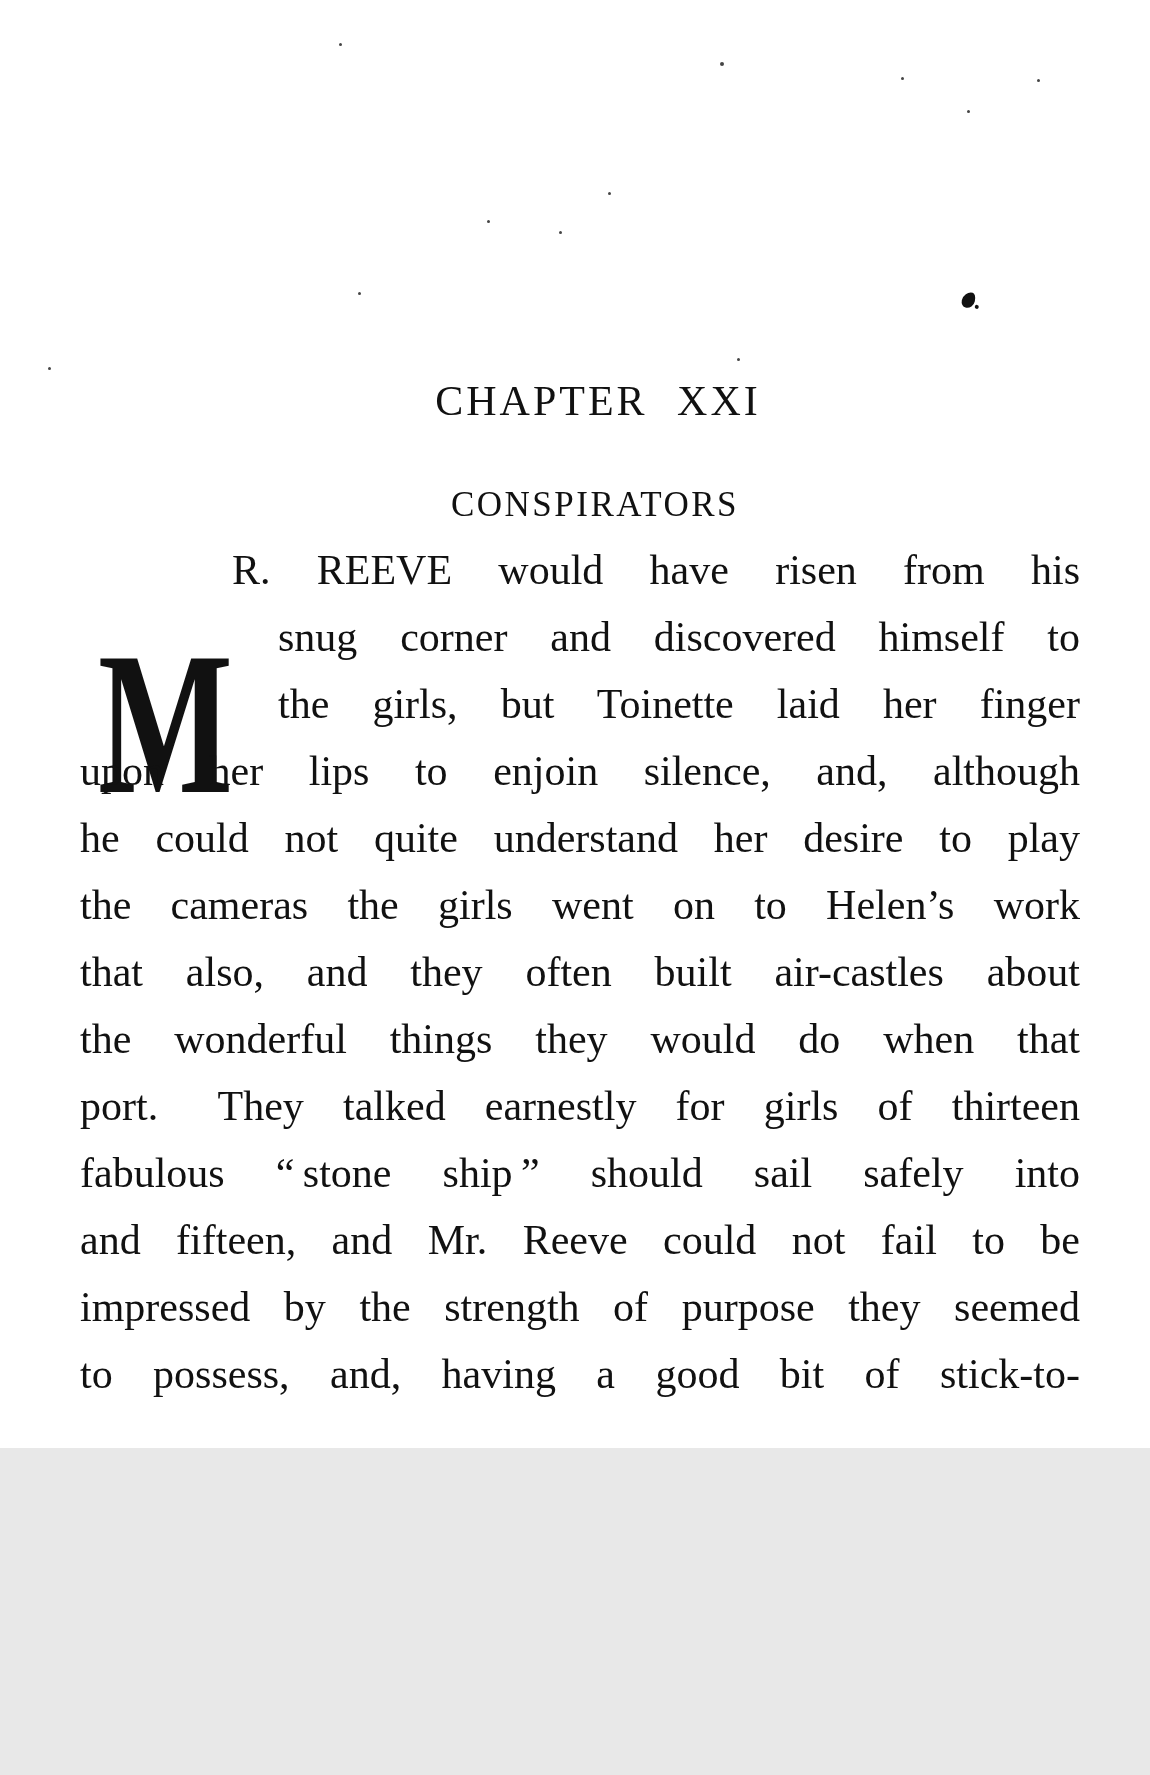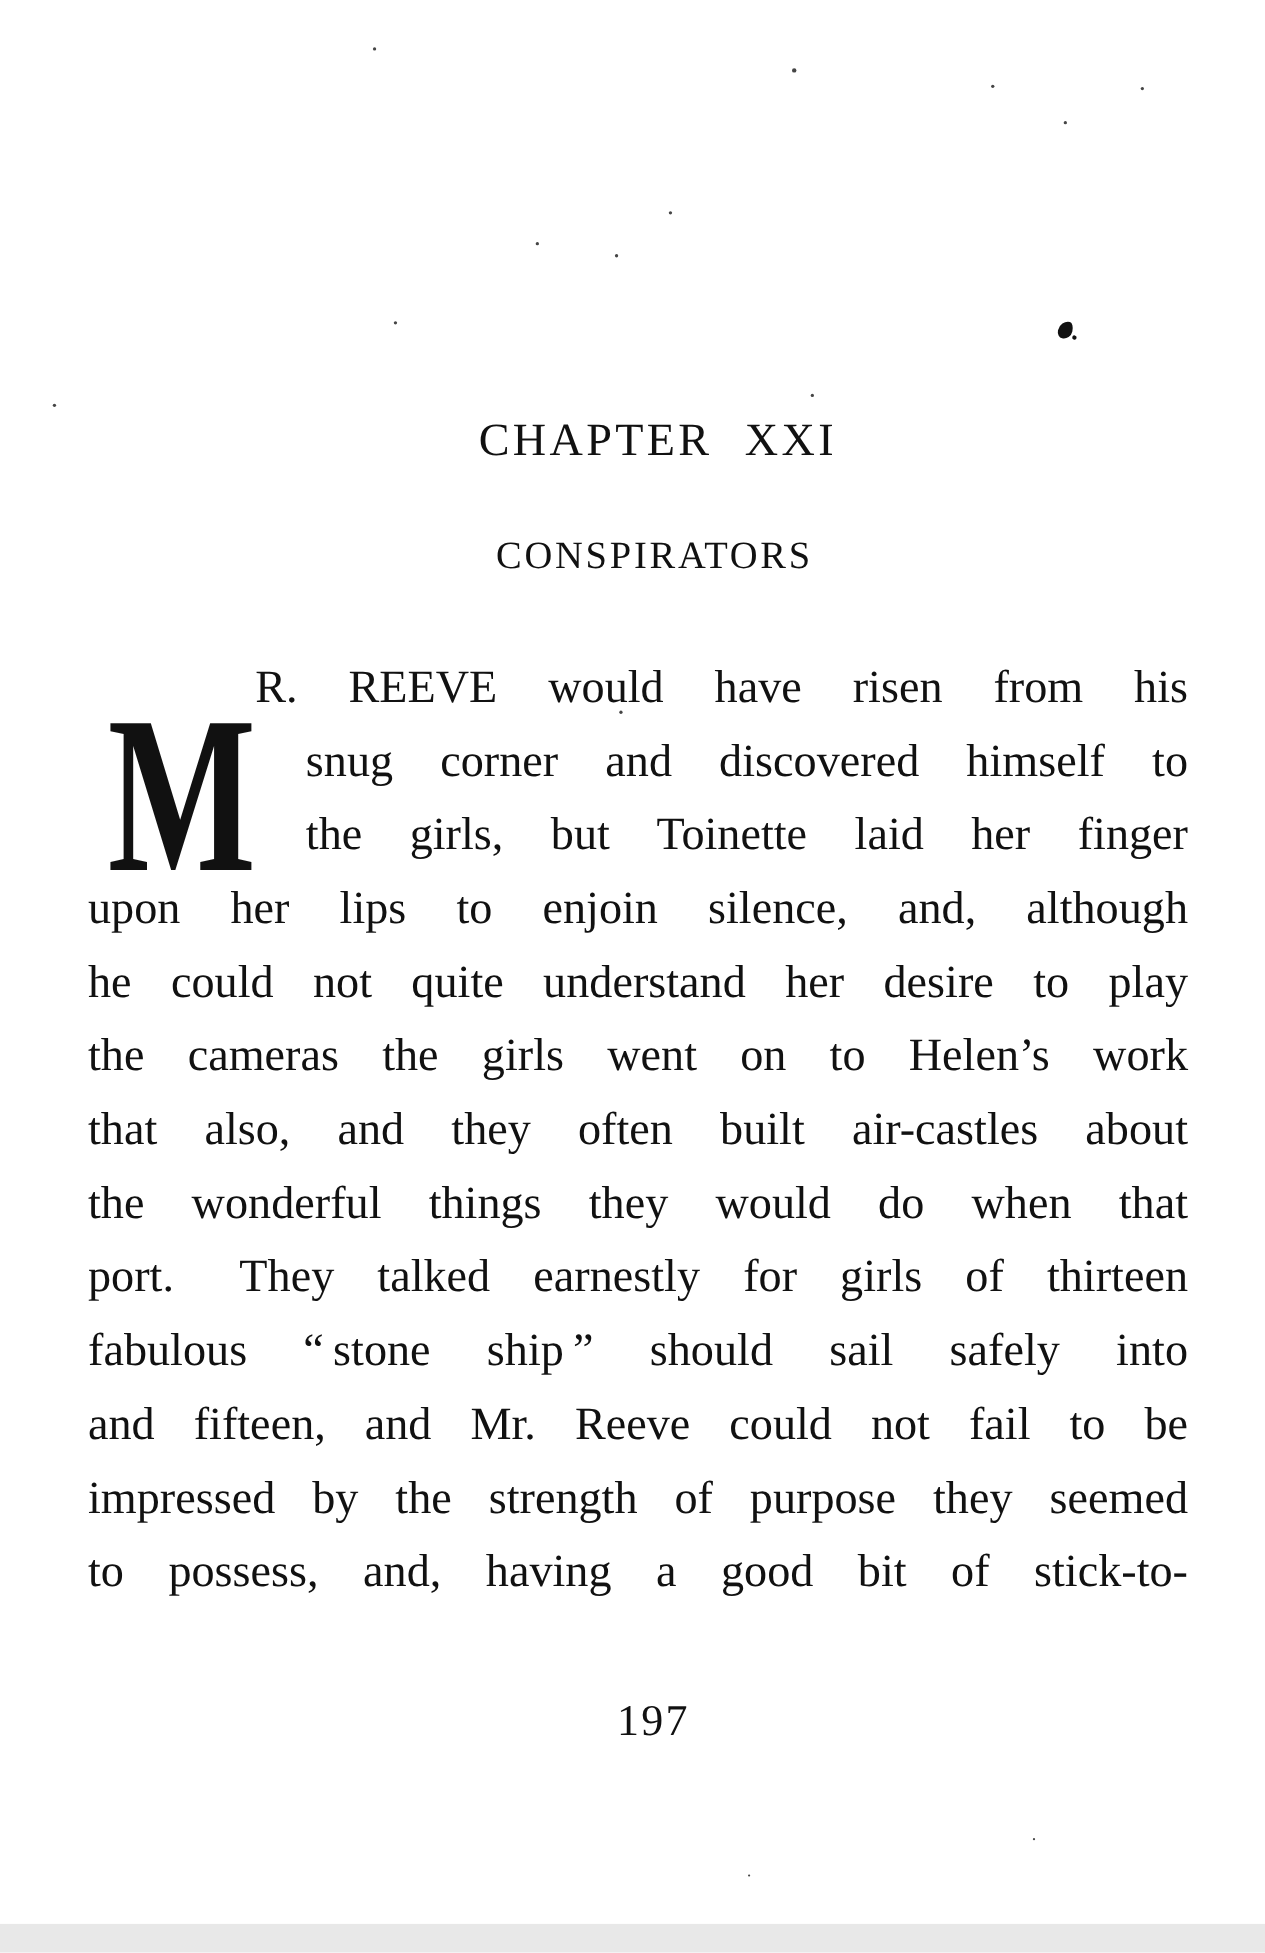--- a/index.html
+++ b/index.html
@@ -1,19 +1,19 @@
 <!DOCTYPE html>
 <html style="--ink: #111111; --paper: #ffffff;"><head>
 <meta charset="utf-8">
 <style>
   html,body{margin:0;padding:0;background:#e8e8e8;}
   :root{--ink:#111111;--paper:#ffffff;}
   .page{
     position:relative;
-    width:1150px;height:1749px;
+    width:1150px;height:1448px;
     margin:0 auto;
     background:var(--paper);
     color:var(--ink);
     overflow:hidden;
     font-family:"Liberation Serif","DejaVu Serif",serif;
   }
   .chapter{
     position:absolute;left:80px;top:377px;width:1000px;
     text-align:center;text-indent:36px;
     font-size:42px;letter-spacing:3px;word-spacing:16px;
@@ -29,21 +29,21 @@
     position:absolute;left:98px;top:586px;
     width:132px;height:137px;
     display:flex;align-items:flex-end;justify-content:flex-start;
   }
   .dropcap span{
     font-size:204px;line-height:0;font-weight:bold;
     transform:scaleX(0.70);transform-origin:left bottom;
     letter-spacing:0;
   }
   .paragraph{
-    position:absolute;left:80px;top:592px;width:1000px;
+    position:absolute;left:80px;top:537px;width:1000px;
     font-size:42px;line-height:67px;
   }
   .line{
     text-align:justify;
     text-align-last:justify;
     height:67px;
     overflow:visible;
   }
   .line.ind1{padding-left:152px;}
   .line.ind2{padding-left:198px;}

